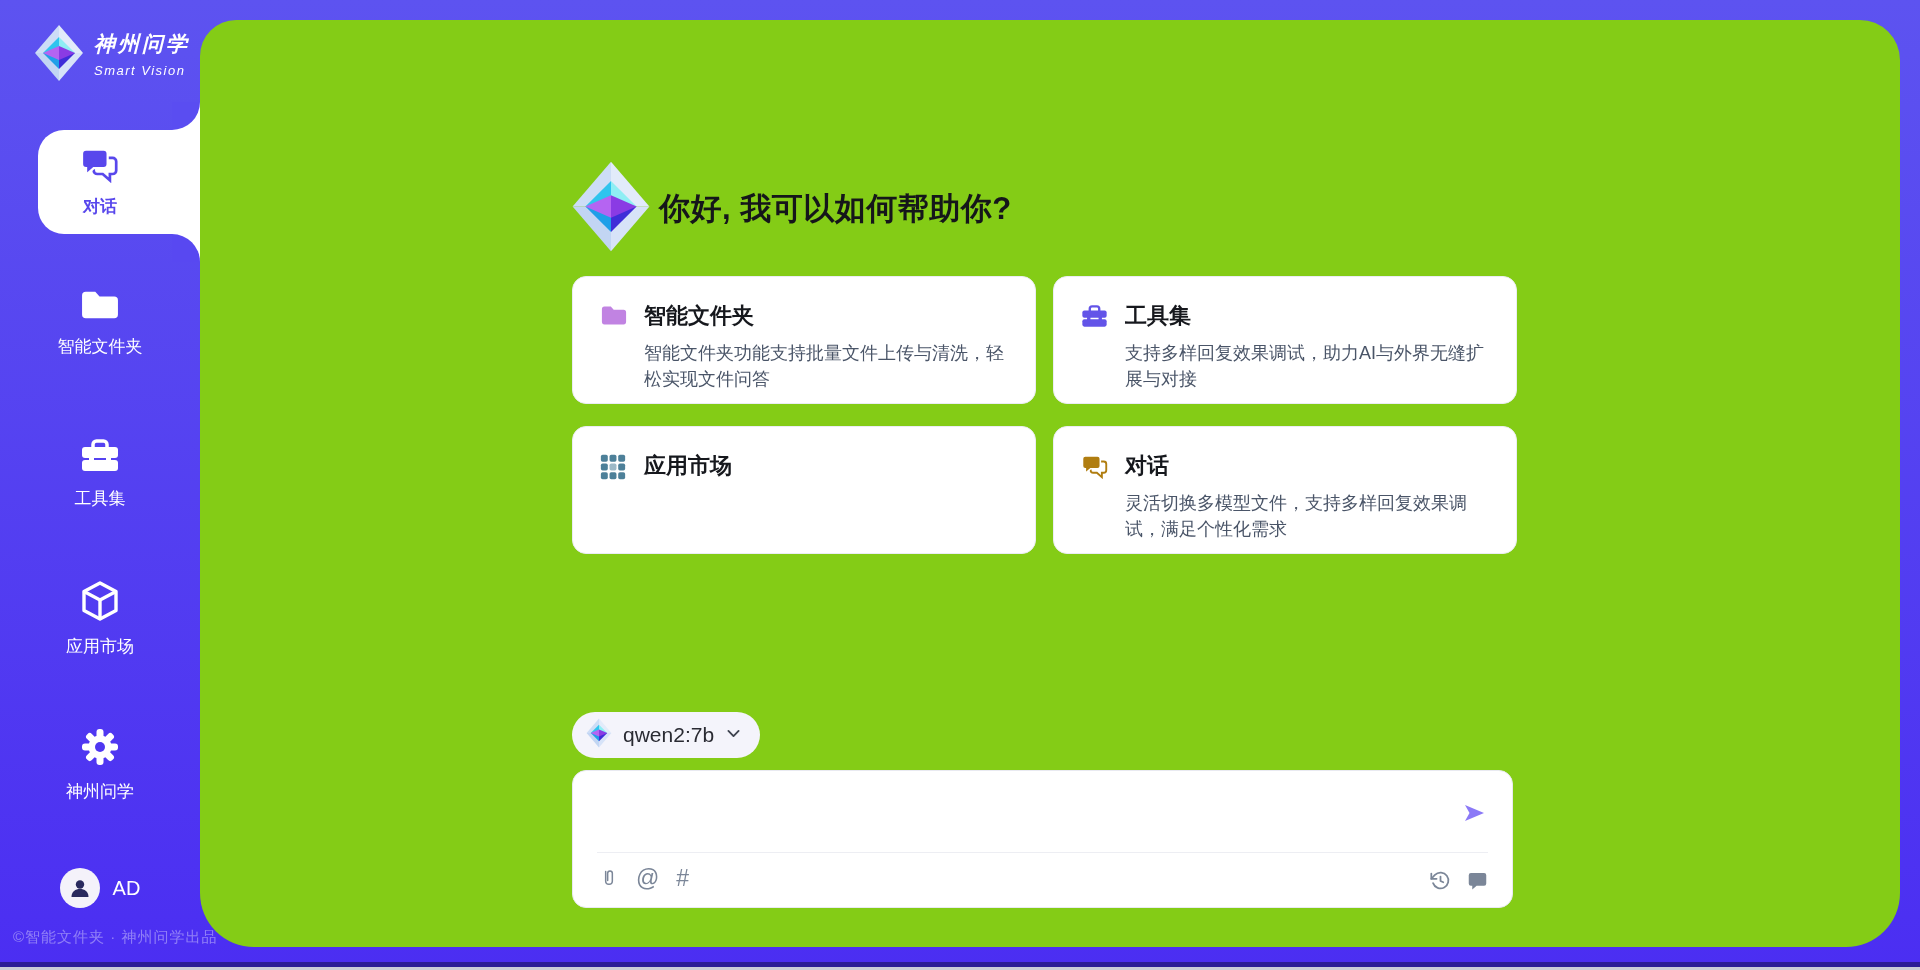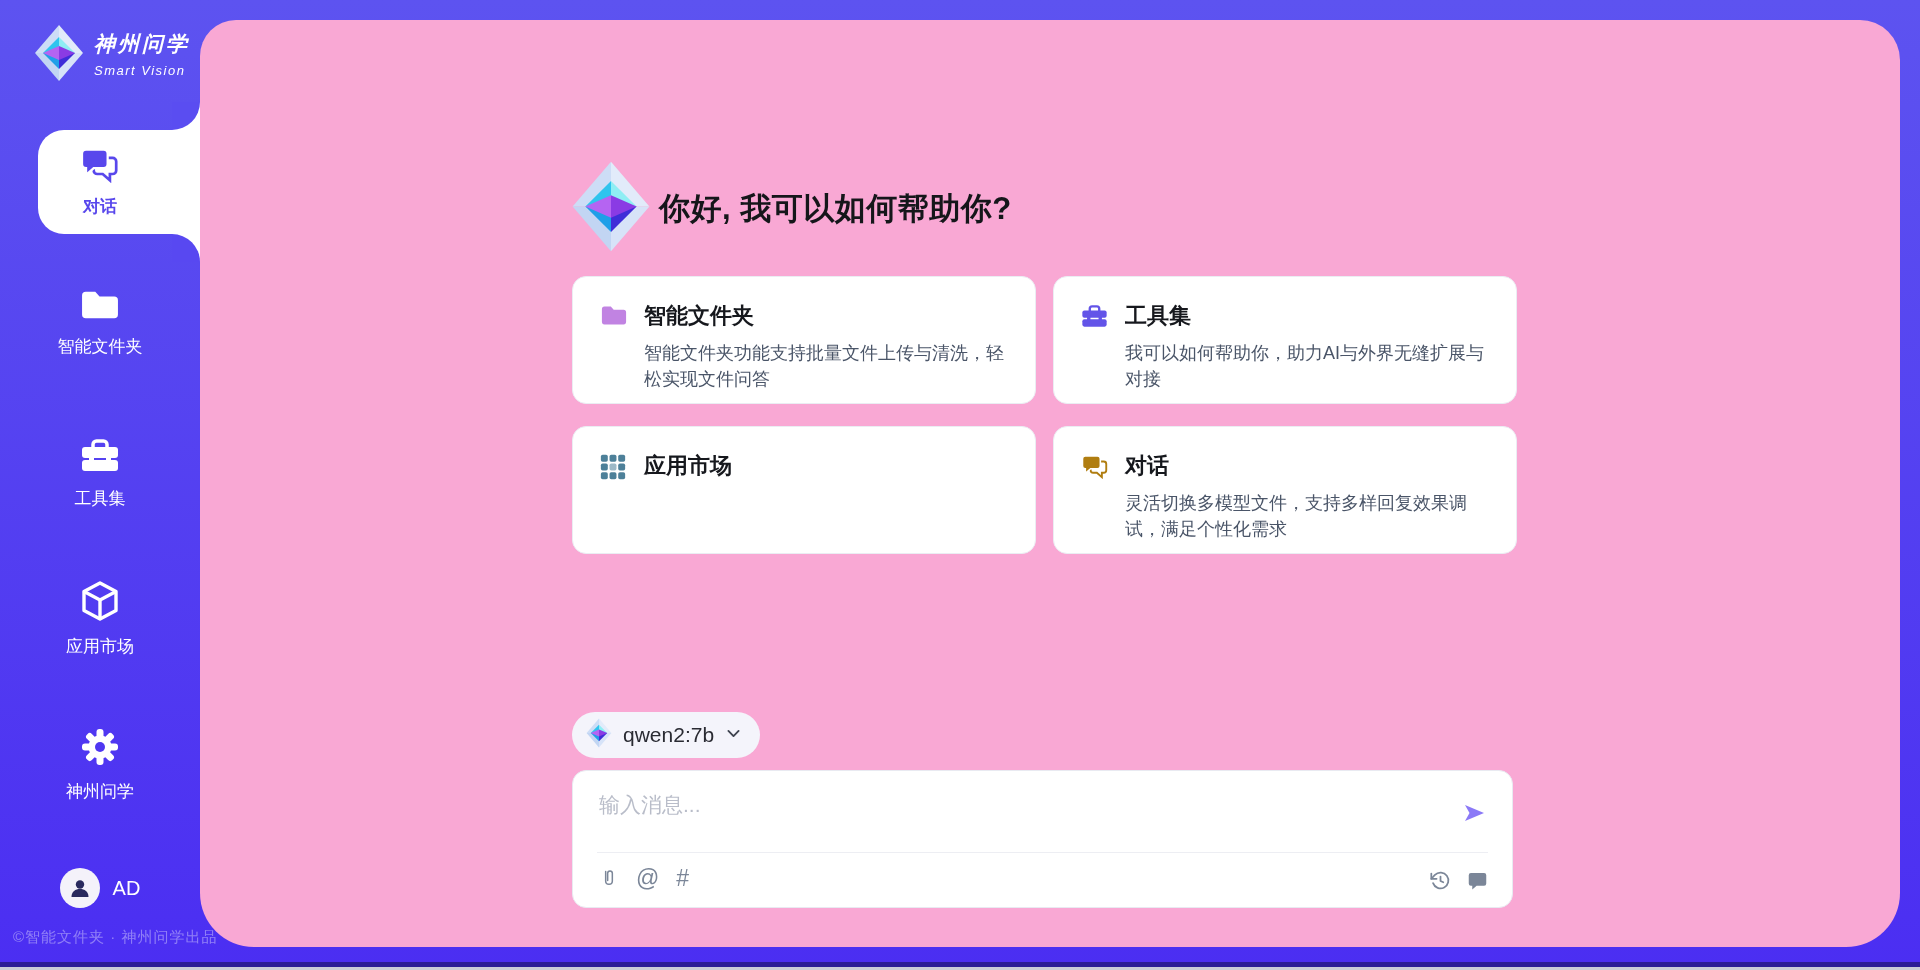--- a/index.html
+++ b/index.html
@@ -38,21 +38,21 @@
 
   .user-row{left:0;top:868px;width:200px;display:flex;align-items:center;justify-content:center;gap:13px;cursor:pointer;}
   .avatar{width:40px;height:40px;border-radius:50%;background:#f4f2fa;display:flex;align-items:center;justify-content:center;}
   .user-name{color:#fff;font-size:20px;font-weight:500;}
   .side-footer{left:13px;top:928px;color:rgba(255,255,255,0.38);font-size:15px;letter-spacing:1px;}
 
   .strip-dark{left:0;right:0;bottom:3px;height:5px;background:#2b1d96;}
   .strip-gray{left:0;right:0;bottom:0;height:3px;background:#c9cdd8;}
 
   
-  .panel{left:200px;top:20px;width:1700px;height:927px;background:#f9a8d4;border-radius:36px 40px 54px 54px;z-index:1;}
+  .panel{left:200px;top:20px;width:1700px;height:927px;background:#84cc16;border-radius:36px 40px 54px 54px;z-index:1;}
 
   .greeting{left:371px;top:140px;display:flex;align-items:center;gap:8px;}
   .greeting-text{font-size:31px;font-weight:700;color:#15161a;letter-spacing:0.5px;}
 
   .cards{left:372px;top:256px;width:945px;display:grid;grid-template-columns:464px 464px;gap:22px 17px;}
   .card{height:128px;border:1px solid #ebedf3;border-radius:14px;background:#fff;padding:24px 18px 0 27px;display:flex;gap:16px;cursor:pointer;}
   .card-icon{width:28px;flex:0 0 28px;padding-top:3px;}
   .card-title{font-size:22px;font-weight:700;color:#16181d;margin:0 0 10px;}
   .card-desc{font-size:18px;color:#4a5568;line-height:1.42;max-width:396px;}
 
@@ -216,21 +216,21 @@
         <svg width="27" height="25" viewBox="0 0 40 36">
           <rect x="13" y="3" width="14" height="12" rx="3.5" fill="none" stroke="currentColor" stroke-width="3.5"></rect>
           <rect x="2" y="9" width="36" height="11" rx="3" fill="currentColor"></rect>
           <rect x="2" y="22" width="36" height="11" rx="3" fill="currentColor"></rect>
           <rect x="9" y="17" width="5" height="8" rx="1.5" fill="currentColor"></rect>
           <rect x="26" y="17" width="5" height="8" rx="1.5" fill="currentColor"></rect>
         </svg>
       </span>
       <div>
         <div class="card-title">工具集</div>
-        <div class="card-desc">我可以如何帮助你，助力AI与外界无缝扩展与对接</div>
+        <div class="card-desc">支持多样回复效果调试，助力AI与外界无缝扩展与对接</div>
       </div>
     </div>
 
     <div class="card">
       <span class="card-icon" style="color: rgb(77, 128, 153);">
         <svg width="26" height="26" viewBox="0 0 30 30" fill="currentColor">
           <rect x="1" y="1" width="8" height="8" rx="2"></rect>
             <rect x="11" y="1" width="8" height="8" rx="2"></rect>
             <rect x="21" y="1" width="8" height="8" rx="2"></rect>
           <rect x="1" y="11" width="8" height="8" rx="2"></rect>
@@ -277,21 +277,20 @@
     </span>
     <span class="model-name">qwen2:7b</span>
     <span>
       <svg width="17" height="17" viewBox="0 0 20 20" fill="none" stroke="#3f4450" stroke-width="2.2" stroke-linecap="round" stroke-linejoin="round">
         <polyline points="4 7 10 13 16 7"></polyline>
       </svg>
     </span>
   </div>
 
   <div class="abs composer">
-    <input class="composer-input" type="text" placeholder="输入消息..." style="">
     <button class="send-btn">
       <svg width="26" height="24" viewBox="0 0 24 24">
           <path d="M3 4 L22 12 L3 20 L7.5 12 Z" fill="currentColor"></path>
         </svg>
     </button>
     <div class="composer-divider"></div>
 
     <div class="tools-left">
       <span class="icon-btn">
         <svg width="20" height="23" viewBox="0 0 24 24" fill="none" stroke="currentColor" stroke-width="1.8" stroke-linecap="round">

